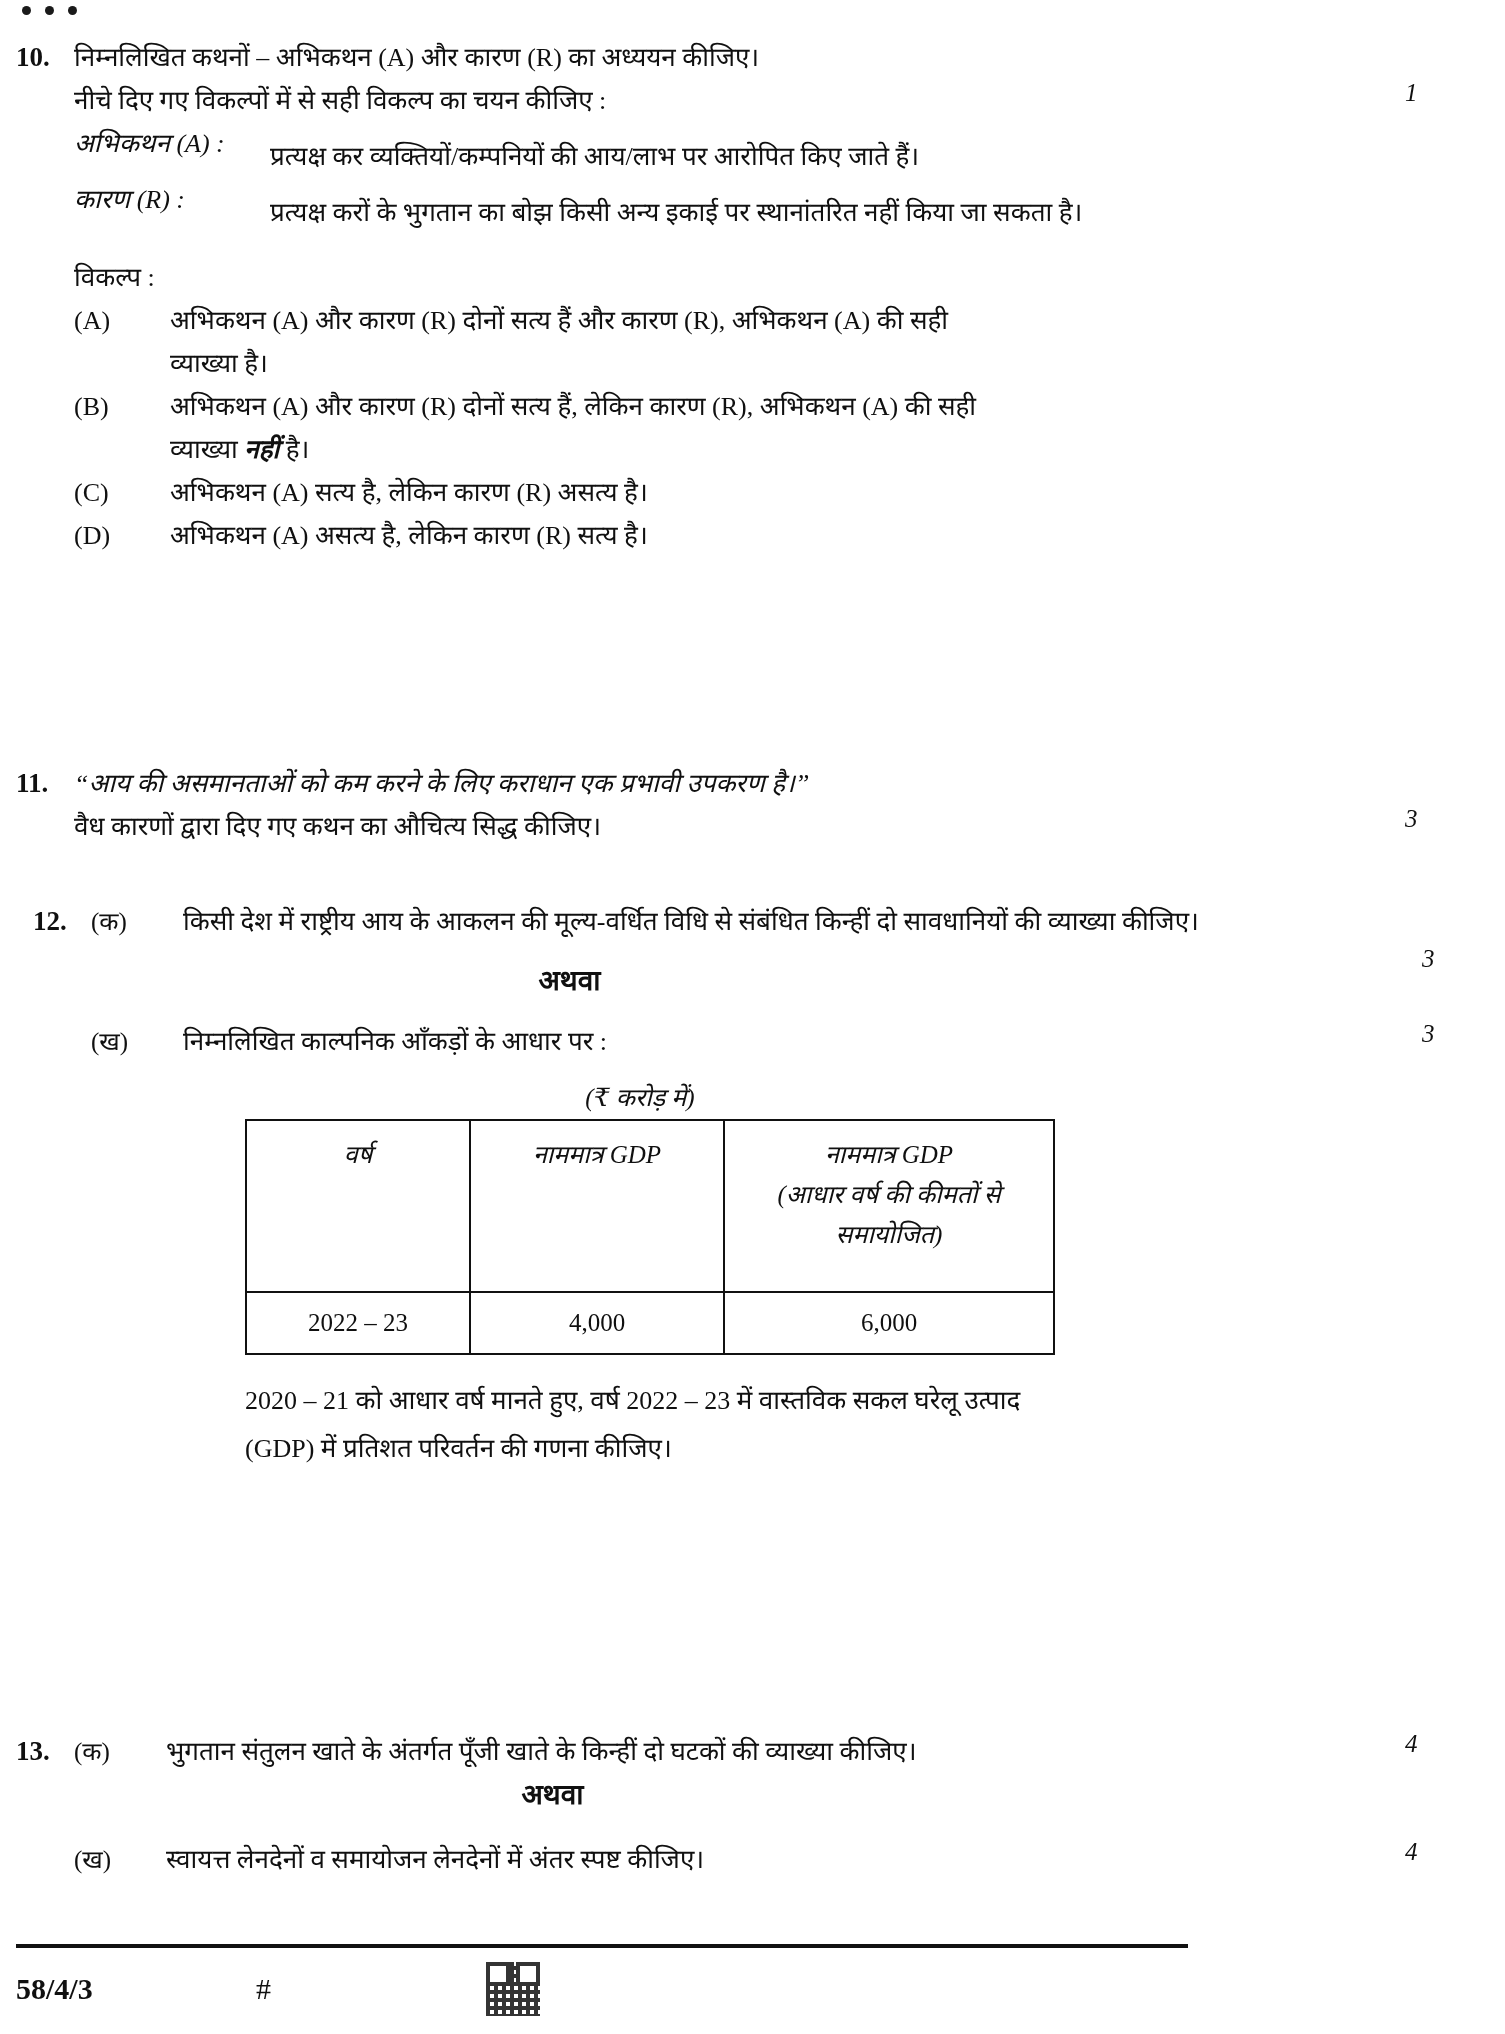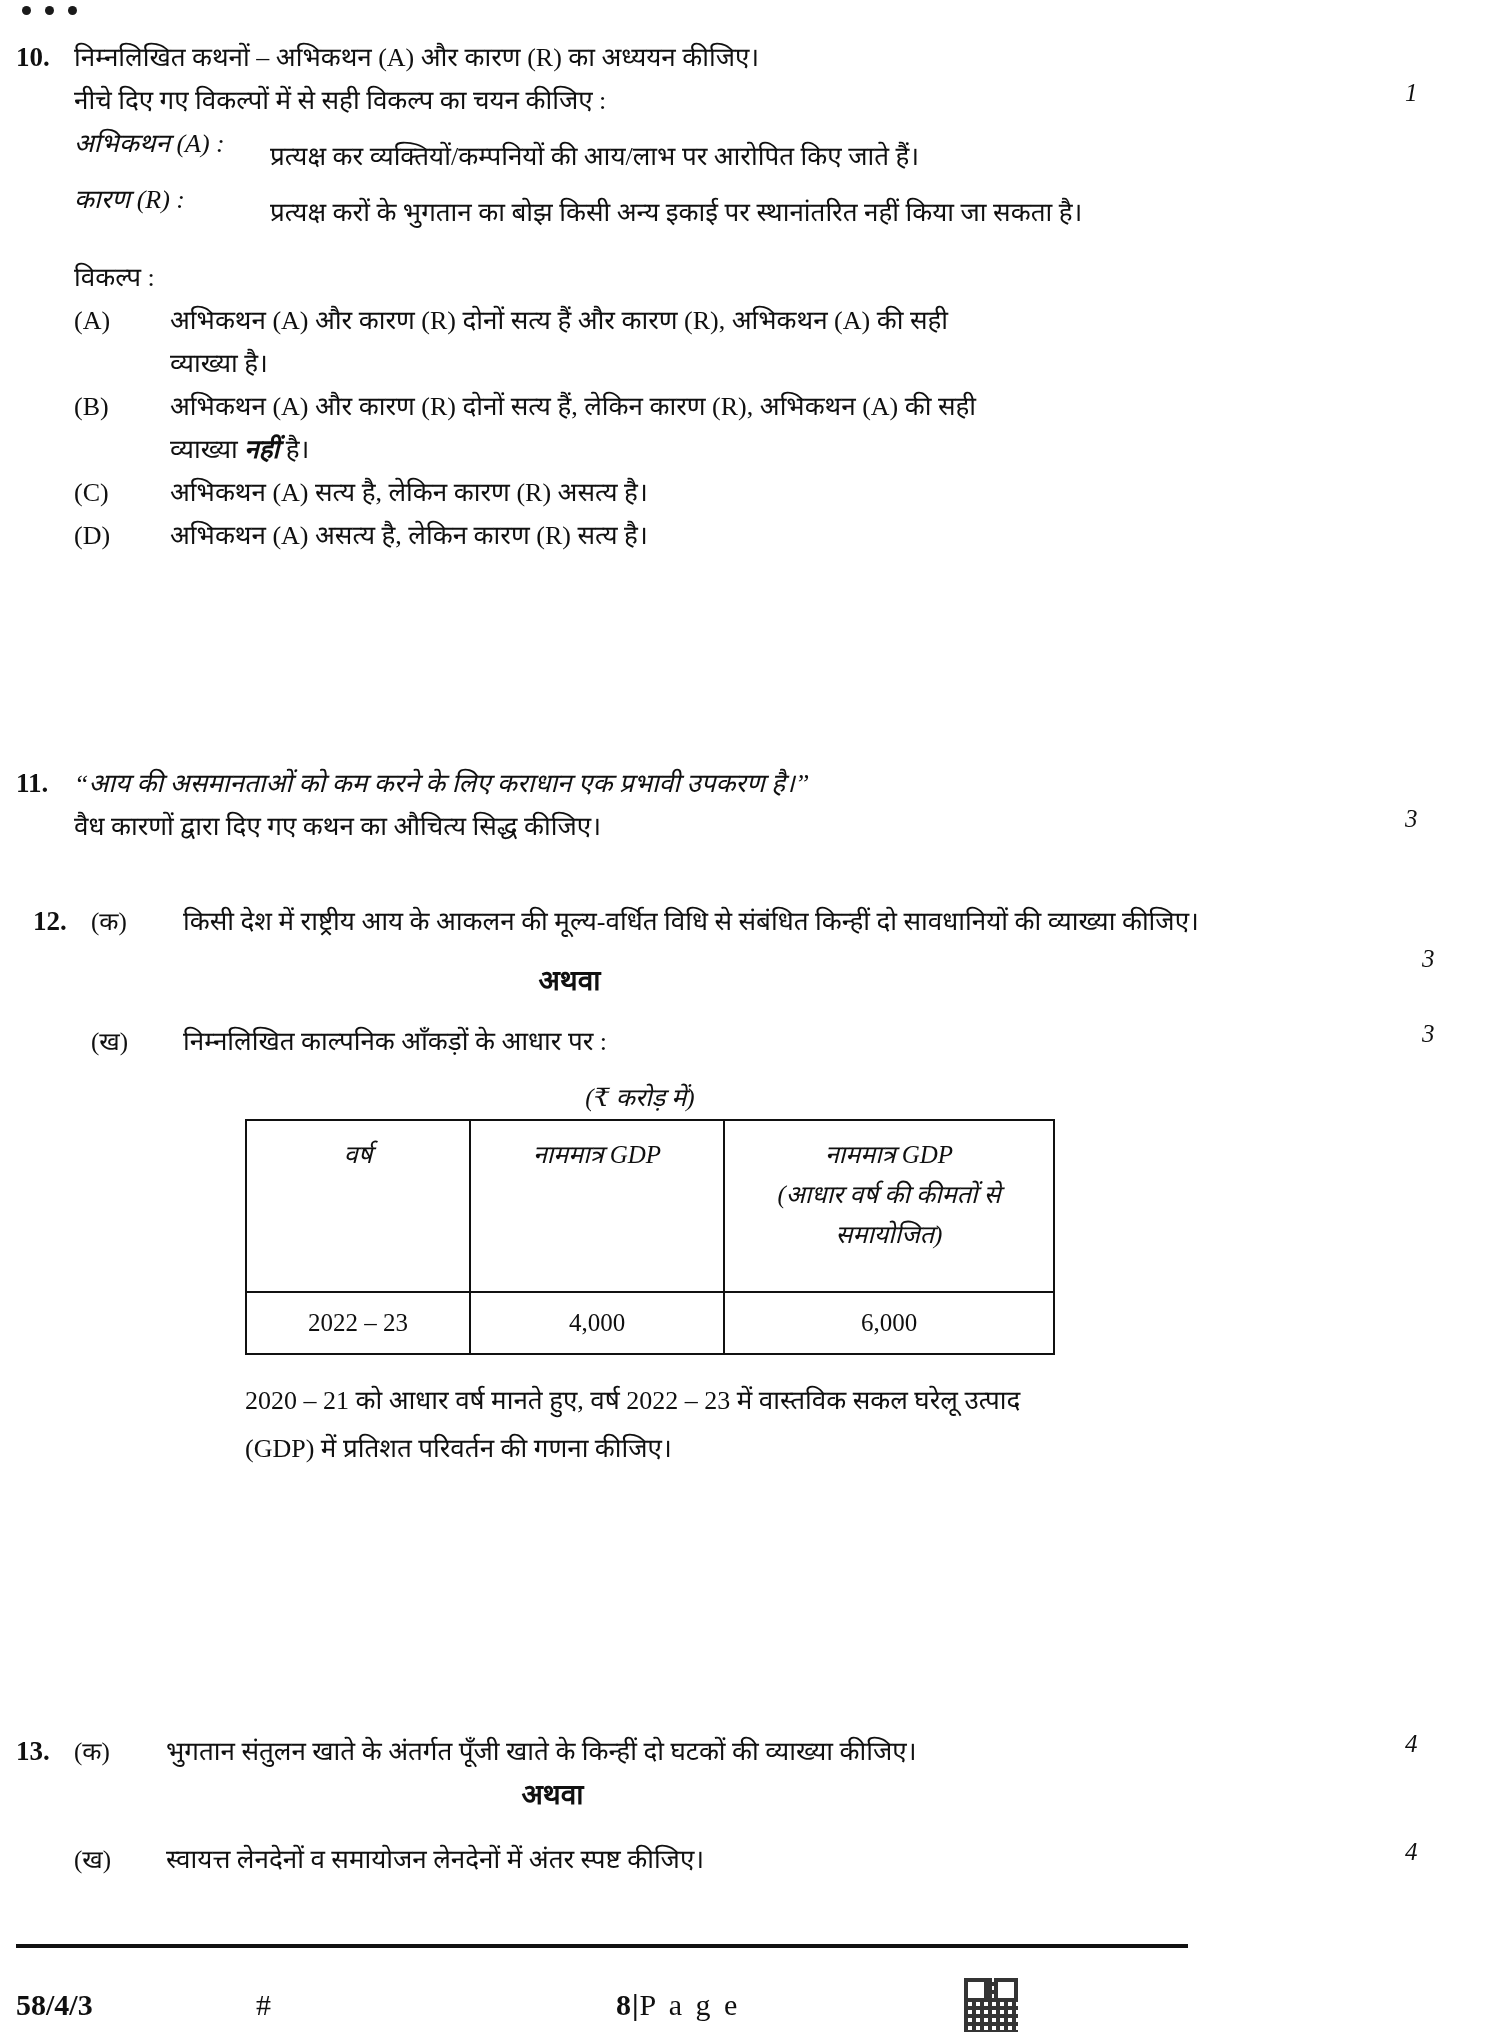--- a/index.html
+++ b/index.html
@@ -169,21 +169,21 @@
     position: absolute;
     left: 16px;
     right: 22px;
     bottom: 86px;
     border-top: 4px solid #111;
   }
   .footer {
     position: absolute;
     left: 16px;
     right: 22px;
-    bottom: 2px;
+    bottom: 18px;
     display: flex;
     align-items: center;
     font-size: 30px;
     font-weight: bold;
   }
   .f-code { width: 240px; }
   .f-hash { width: 230px; font-weight: normal; font-size: 30px; }
   .f-page { flex: 1 1 auto; text-align: left; padding-left: 130px; letter-spacing: 1px; }
   .f-page .pg { font-weight: bold; }
   .f-page .pword { font-weight: normal; letter-spacing: 3px; }
@@ -363,17 +363,16 @@
       <div class="qsub">(ख)</div>
       <div class="qbody">स्वायत्त लेनदेनों व समायोजन लेनदेनों में अंतर स्पष्ट कीजिए।</div>
       <div class="marks">4</div>
     </div>
   </div>
 
   <div class="footer-rule"></div>
   <div class="footer">
     <div class="f-code">58/4/3</div>
     <div class="f-hash">#</div>
-    <div class="f-page"><span class="pg">8</span><span>|</span><span class="pword">P a g e</span></div>
     <div class="qr"></div>
   </div>
 
 </div>
 
 </body></html>

